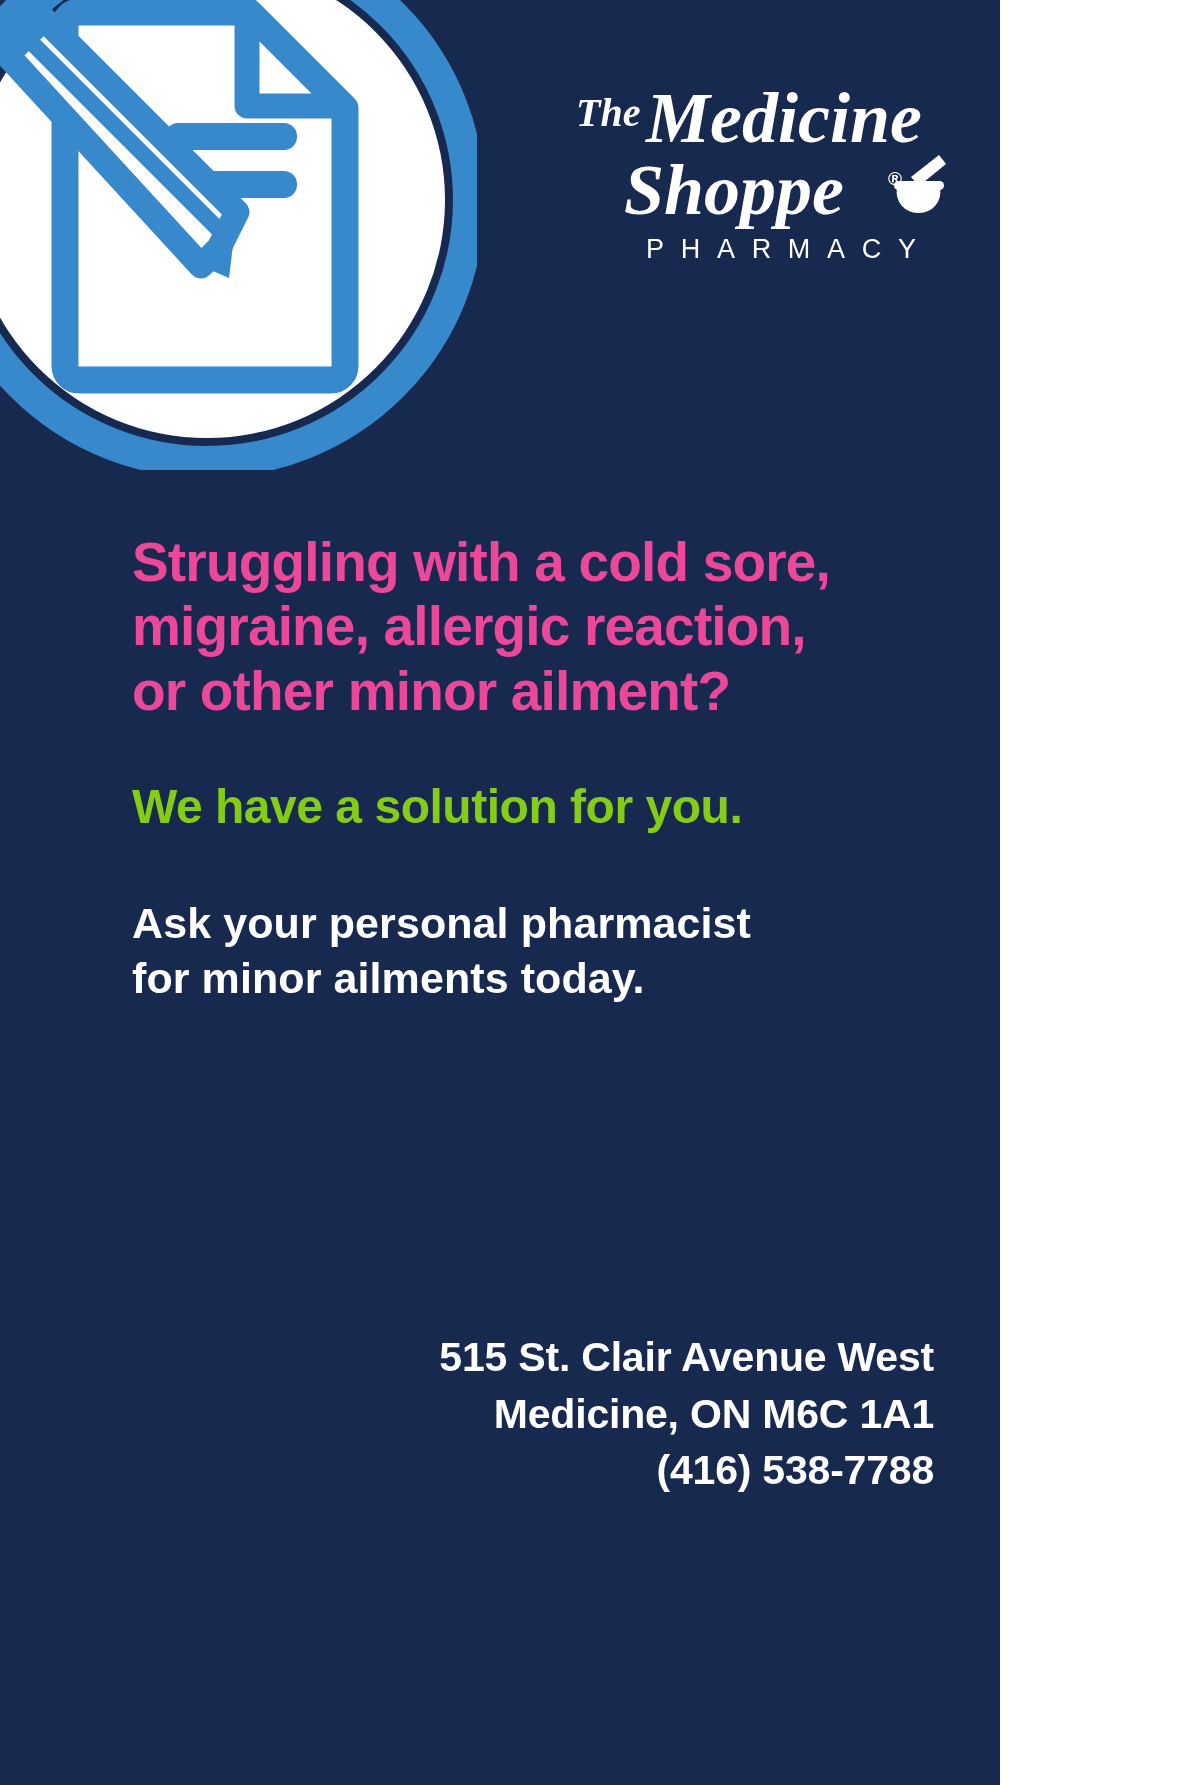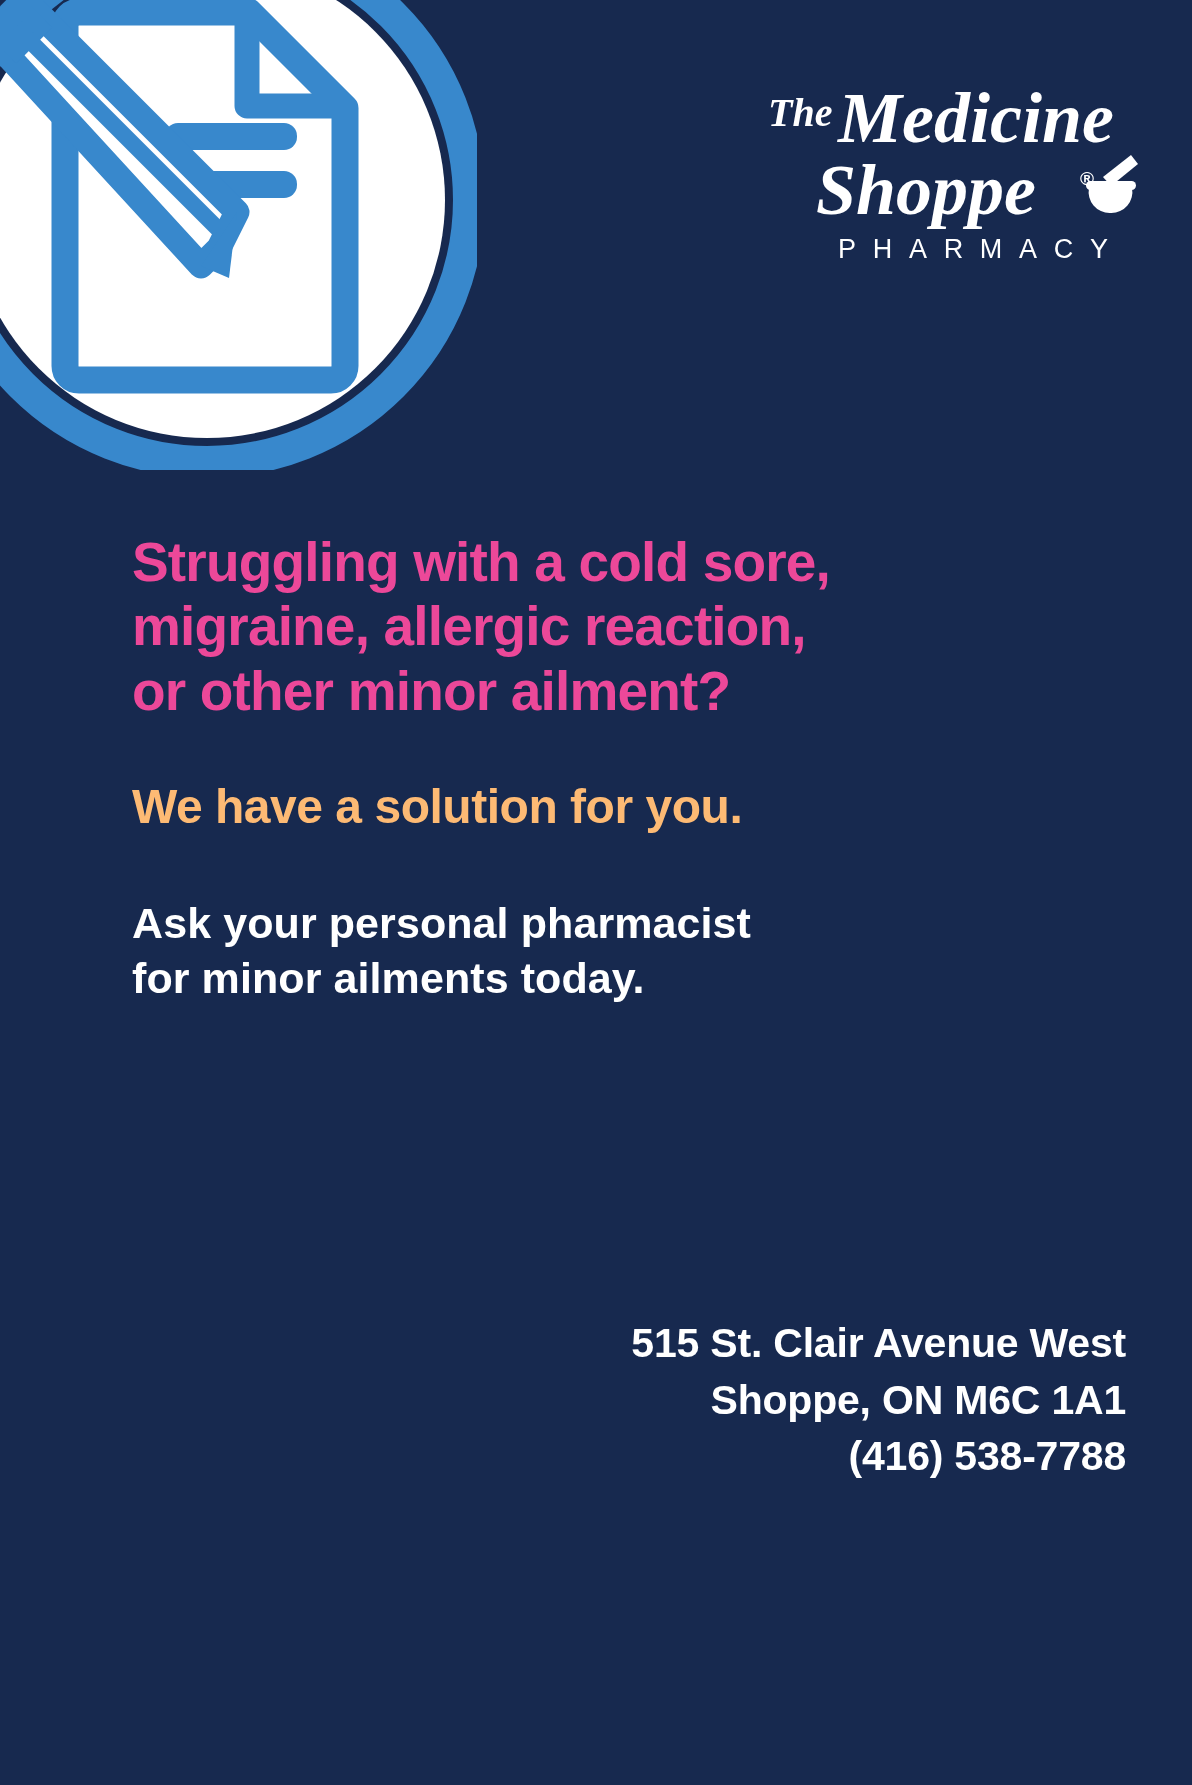--- a/index.html
+++ b/index.html
@@ -2,21 +2,21 @@
 <html><head>
 <meta charset="utf-8">
 <style>
   html, body {
     margin: 0;
     padding: 0;
     background: #ffffff;
   }
   #poster {
     position: relative;
-    width: 1192px;
+    width: 1000px;
     height: 1785px;
     background: #17294F;
     overflow: hidden;
     font-family: "Liberation Sans", sans-serif;
     -webkit-font-smoothing: antialiased;
   }
 
   
   #badge {
     position: absolute;
@@ -62,21 +62,21 @@
     font-weight: 700;
     font-size: 55px;
     line-height: 1.17;
     letter-spacing: -0.015em;
     margin: 0;
     max-width: 820px;
   }
   #headline .hl-line { display: block; white-space: nowrap; }
 
   #subhead {
-    color: #fdba74;
+    color: #84cc16;
     font-family: "Liberation Sans", sans-serif;
     font-weight: 700;
     font-size: 48px;
     line-height: 1.1;
     letter-spacing: -0.01em;
     margin: 58px 0 0 0;
     white-space: nowrap;
   }
 
   #body-copy {
@@ -87,21 +87,21 @@
     line-height: 1.29;
     letter-spacing: 0.002em;
     margin: 62px 0 0 0;
   }
   #body-copy .bc-line { display: block; white-space: nowrap; font-weight: bold; }
 
   
   #address {
     position: absolute;
     right: 66px;
-    bottom: 300px;
+    bottom: 286px;
     text-align: right;
     color: #ffffff;
     font-family: "Liberation Sans", sans-serif;
     font-weight: 700;
     font-size: 41px;
     line-height: 1.38;
     letter-spacing: -0.005em;
   }
   #address .addr-line { display: block; white-space: nowrap; }
 </style>
@@ -162,17 +162,17 @@
 
     <p id="body-copy">
       <span class="bc-line">Ask your personal pharmacist</span>
       <span class="bc-line">for minor ailments today.</span>
     </p>
 
   </div>
 
   <div id="address">
     <span class="addr-line">515 St. Clair Avenue West</span>
-    <span class="addr-line">Shoppe, ON M6C 1A1</span>
+    <span class="addr-line">Medicine, ON M6C 1A1</span>
     <span class="addr-line">(416) 538-7788</span>
   </div>
 
 </div>
 
 </body></html>

